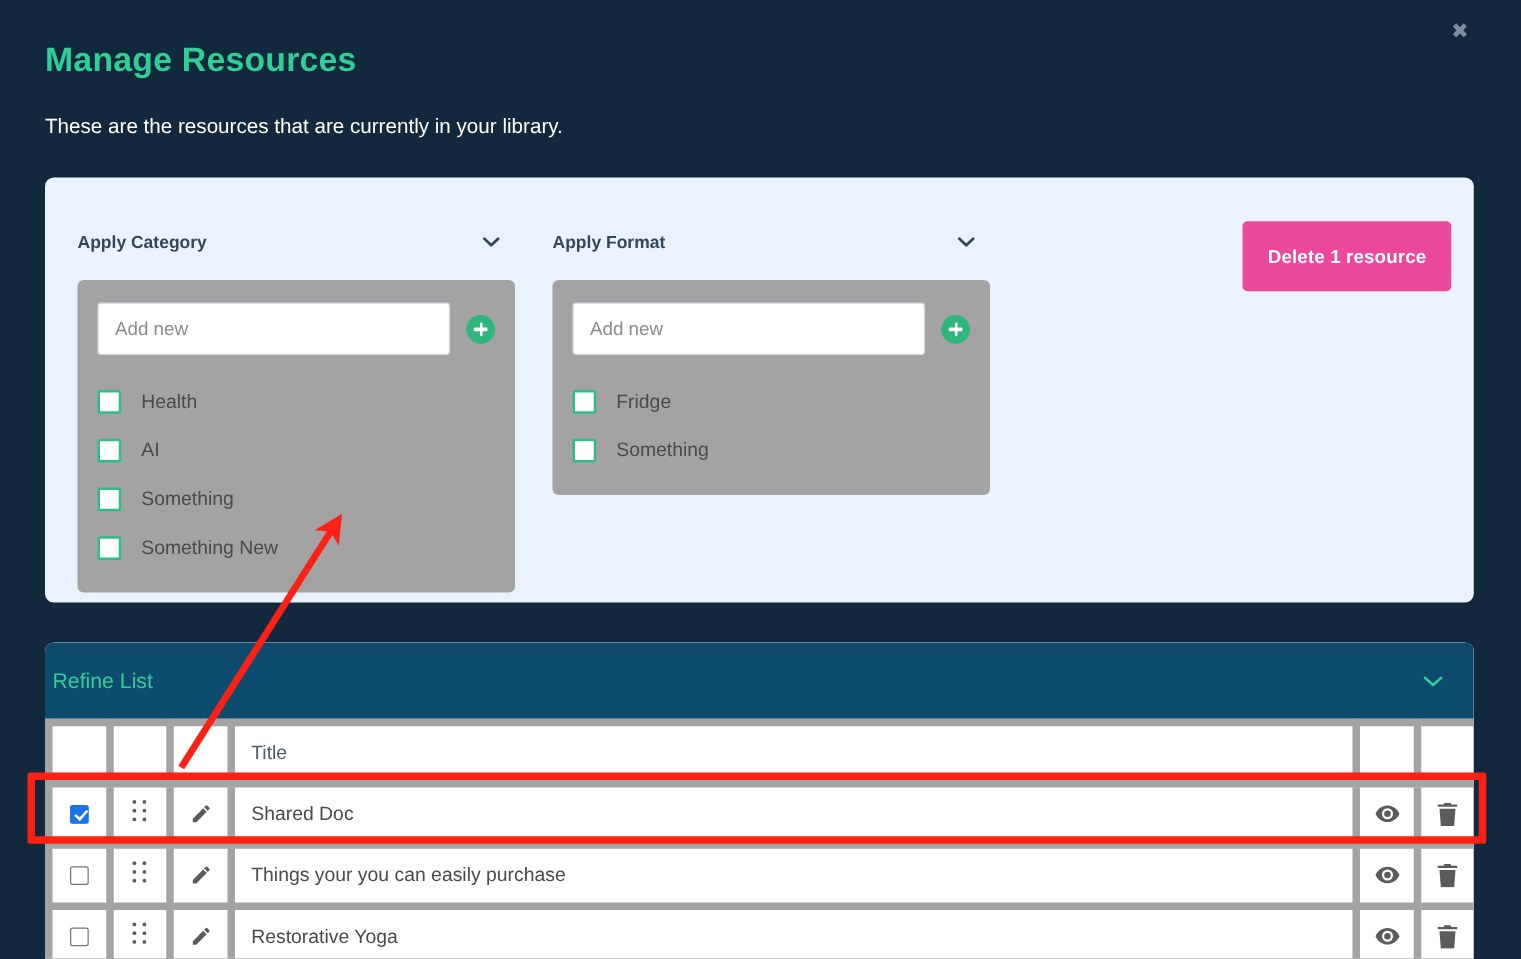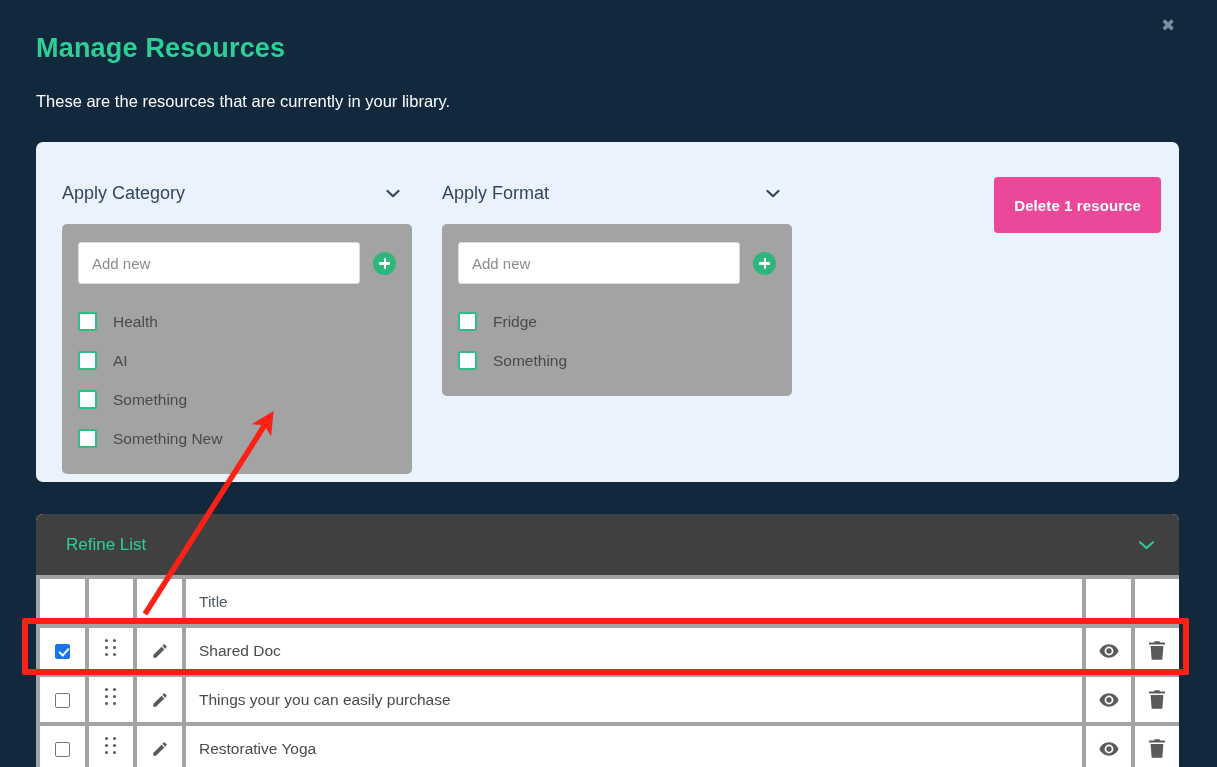--- a/index.html
+++ b/index.html
@@ -72,22 +72,22 @@
   .filter-head {
     display: flex;
     align-items: center;
     justify-content: space-between;
     height: 30px;
     padding: 0 12px 0 0;
     cursor: pointer;
   }
   .filter-head-label {
     color: #33475b;
-    font-size: 18px;
-    font-weight: 400;
+    font-size: 14px;
+    font-weight: 700;
   }
   .chev {
     width: 14px;
     height: 9px;
     color: #33475b;
     display: inline-block;
   }
   .chev svg { display: block; }
 
   .filter-card {
@@ -179,25 +179,25 @@
     position: absolute;
     left: 36px;
     top: 514px;
     width: 1143px;
     background: #ffffff;
     border-radius: 7px 7px 0 0;
     overflow: hidden;
   }
   .refine-bar {
     height: 61px;
-    background: #404040;
+    background: #0c4a6e;
     display: flex;
     align-items: center;
     justify-content: space-between;
-    padding: 0 24px 0 30px;
+    padding: 0 24px 0 6px;
     cursor: pointer;
   }
   .refine-label {
     color: #2ecf96;
     font-size: 17px;
     font-weight: 400;
   }
   .refine-chev { color: #2ecf96; width: 17px; height: 10px; }
   .refine-chev svg { display: block; }
 
@@ -207,21 +207,21 @@
     table-layout: fixed;
   }
   table.res-table col.c-check { width: 49px; }
   table.res-table col.c-drag  { width: 48px; }
   table.res-table col.c-edit  { width: 49px; }
   table.res-table col.c-title { width: 900px; }
   table.res-table col.c-view  { width: 49px; }
   table.res-table col.c-del   { width: 48px; }
 
   table.res-table th, table.res-table td {
-    border: 4px solid #a3a3a3;
+    border: 6px solid #a3a3a3;
     height: 49px;
     padding: 0;
     text-align: center;
     vertical-align: middle;
   }
   table.res-table th.title-cell,
   table.res-table td.title-cell {
     text-align: left;
     padding-left: 13px;
   }

